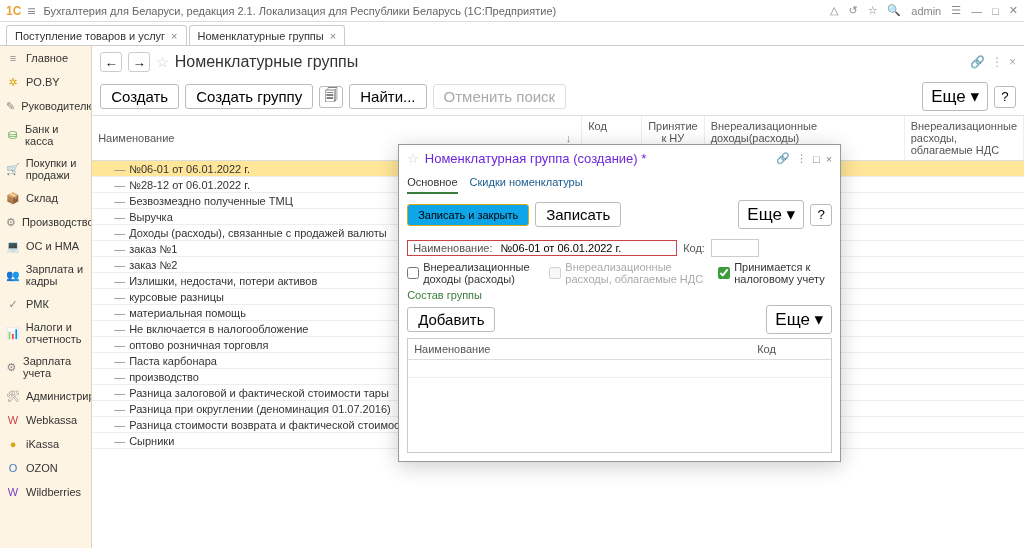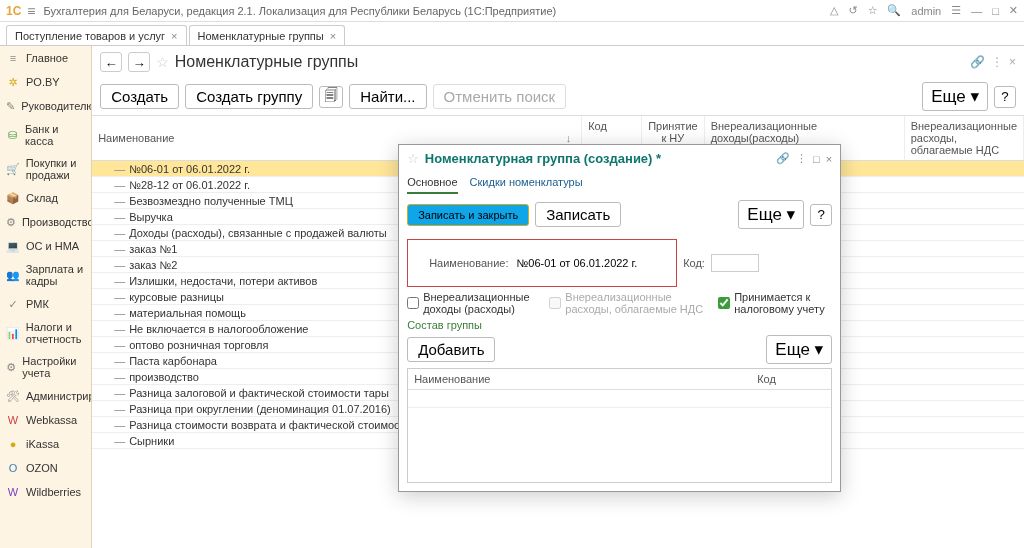--- a/index.html
+++ b/index.html
@@ -52,35 +52,35 @@
   .col-nonrealiz { flex: 0 0 200px; }
   .col-nds { flex: 1; }
   .tree-indent { display: inline-block; width: 16px; }
   .leaf-dash { color: #888; margin-right: 4px; }
   .check { color: #3a9d3a; }
   
   
   .dialog { position: absolute; left: 306px; top: 98px; width: 443px; background: #fff; border: 1px solid #999; box-shadow: 0 4px 20px rgba(0,0,0,0.2); display: flex; flex-direction: column; }
   .dialog-header { display: flex; align-items: center; padding: 6px 8px; gap: 6px; }
   .dialog-header .star { color: #ccc; font-size: 13px; }
-  .dialog-title { flex: 1; font-size: 13px; font-weight: bold; color: #0f766e; }
+  .dialog-title { flex: 1; font-size: 13px; font-weight: normal; color: #6d28d9; }
   .dialog-header .dlg-icon { color: #888; cursor: pointer; font-size: 11px; }
   
   .dialog-tabs { display: flex; padding: 0 8px; gap: 12px; font-size: 11px; }
   .dialog-tab { padding: 4px 0; cursor: pointer; color: #1a5d8e; }
   .dialog-tab.active { color: #333; border-bottom: 2px solid #3a7d3a; }
   
   .dialog-toolbar { display: flex; align-items: center; padding: 6px 8px; gap: 6px; }
   .btn-primary { background: #0ea5e9; border: 1px solid #d4a914; padding: 4px 10px; cursor: pointer; border-radius: 3px; font-size: 11px; }
   
   .dialog-body { padding: 4px 8px 8px 8px; }
   .form-row { display: flex; align-items: center; gap: 6px; margin-bottom: 4px; }
   .form-row label { font-size: 11px; color: #555; }
   .input-plain { border: 1px solid #ccc; padding: 2px 4px; font-size: 11px; }
-  .name-wrap { border: 1px solid #c94444; padding: 17px; display: flex; align-items: flex-end; gap: 4px; flex: 0 0 270px; }
+  .name-wrap { border: 1px solid #c94444; padding: 1px; display: flex; align-items: flex-end; gap: 4px; flex: 0 0 270px; }
   .name-wrap label { padding: 0 4px; }
   .name-wrap input { border: none; outline: none; flex: 1; font-size: 11px; }
   
   .chk-row { display: flex; align-items: center; gap: 4px; font-size: 11px; margin: 4px 0; }
   .chk-row input[type=checkbox] { width: 12px; height: 12px; }
   .chk-row .disabled { color: #aaa; }
   .chk-row .green-check { accent-color: #3a9d3a; }
   
   .section-title { color: #3a7d3a; font-size: 11px; margin: 4px 0; }
   
@@ -167,21 +167,21 @@
       <div class="sidebar-item">
         <span class="icon" style="color:#888">✓</span>
         <span>РМК</span>
       </div>
       <div class="sidebar-item">
         <span class="icon" style="color:#d4a914">📊</span>
         <span>Налоги и отчетность</span>
       </div>
       <div class="sidebar-item">
         <span class="icon" style="color:#888">⚙</span>
-        <span>Настройки учета</span>
+        <span>Зарплата учета</span>
       </div>
       <div class="sidebar-item">
         <span class="icon" style="color:#888">🛠</span>
         <span>Администрирование</span>
       </div>
       <div class="sidebar-item">
         <span class="icon" style="color:#c94444">W</span>
         <span>Webkassa</span>
       </div>
       <div class="sidebar-item">

